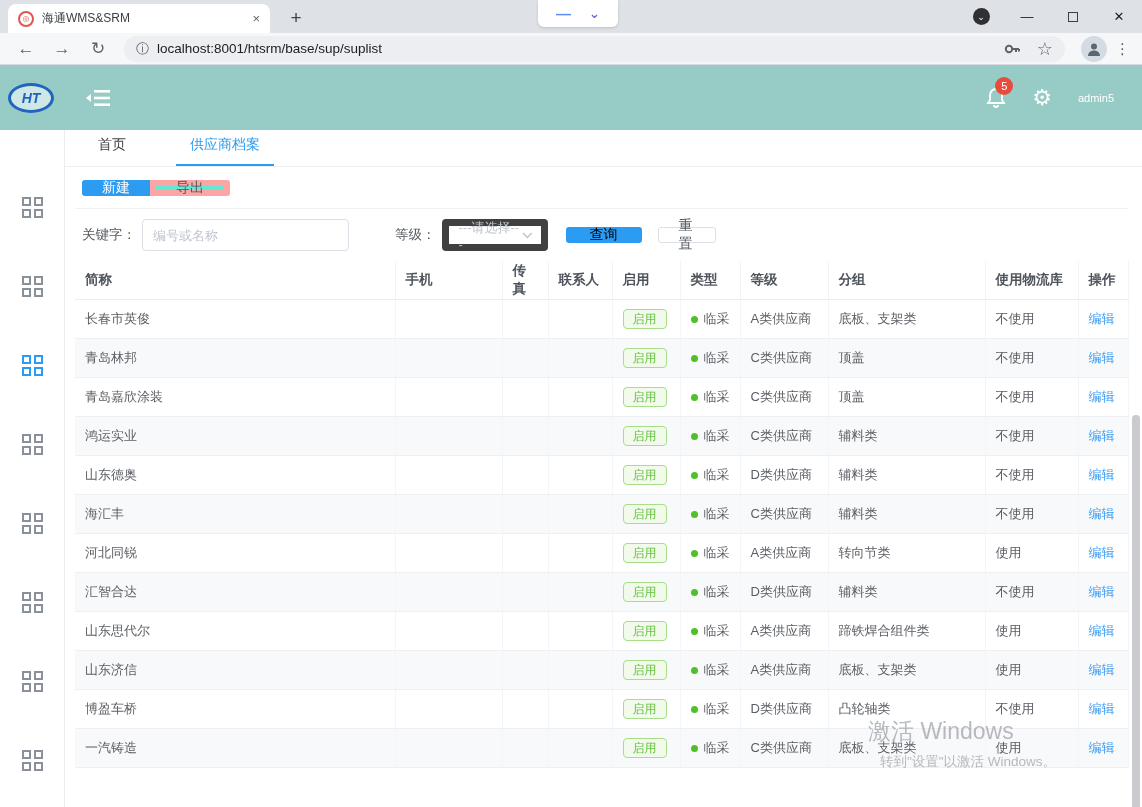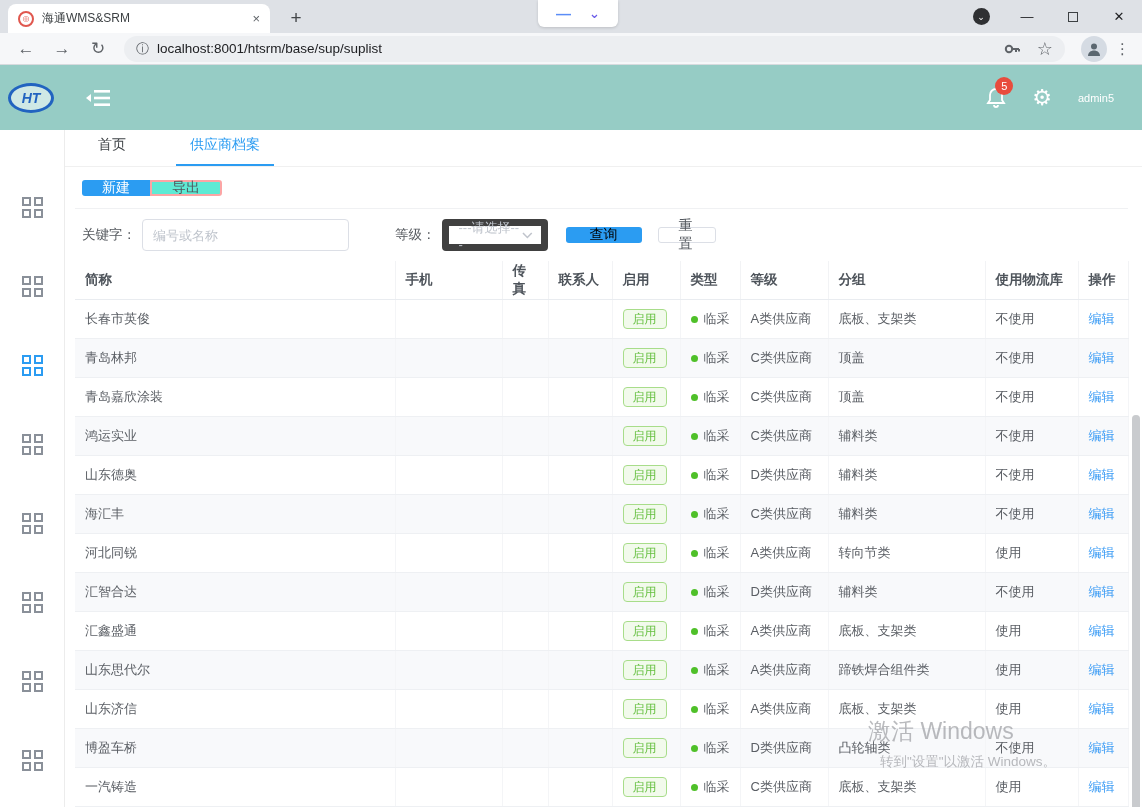--- a/index.html
+++ b/index.html
@@ -55,21 +55,21 @@
   .content { flex:1; background:#fff; position:relative; }
 
   .pagetabs { height:37px; display:flex; align-items:flex-end; gap:48px; padding-left:25px; border-bottom:1px solid #f0f0f0; }
   .ptab { font-size:14px; color:#3f4347; padding:0 8px 12px; position:relative; }
   .ptab.active { color:#2b9cf2; }
   .ptab.active:after { content:""; position:absolute; left:-6px; right:-6px; bottom:0; height:2.5px; background:#2b9cf2; }
 
   .btnrow { margin:13px 0 0 17px; display:flex; }
   .btn { height:16px; padding:0 20px; font-size:14px; display:flex; align-items:center; justify-content:center; cursor:pointer; }
   .btn-primary { background:#2b9cf2; color:#fff; border-radius:3px 0 0 3px; }
-  .btn-plain { background:#5eead4; color:#51565c; border:2px solid #fca5a5; border-radius:0 3px 3px 0; }
+  .btn-plain { background:#5eead4; color:#51565c; border:6px solid #fca5a5; border-radius:0 3px 3px 0; }
   .divider { height:1px; background:#f0f1f3; margin:12px 0 0 10px; width:1053px; }
 
   .filterrow { margin:10px 0 0 17px; display:flex; align-items:center; }
   .f-label { font-size:13.5px; color:#55595e; margin-right:6px; }
   .f-input { width:207px; height:32px; border:1px solid #dcdfe6; border-radius:4px; padding:0 10px; font-size:13px; color:#333;
     font-family:inherit; }
   .f-input::placeholder { color:#bfc4cc; }
   .f-select { width:106px; height:32px; border:7px solid #404040; border-radius:4px; margin-right:18px; display:flex;
     align-items:center; justify-content:space-between; padding:0 8px 0 10px; font-size:13px; color:#bfc4cc; }
   .sp { width:46px; }
@@ -373,32 +373,20 @@
     <td></td>
     <td></td>
     <td><span class="en-badge">启用</span></td>
     <td><span class="type-dot"></span><span>临采</span></td>
     <td>D类供应商</td>
     <td>辅料类</td>
     <td>不使用</td>
     <td><span class="edit-link">编辑</span></td>
   </tr>
               <tr>
-    <td>汇鑫盛通</td>
-    <td></td>
-    <td></td>
-    <td></td>
-    <td><span class="en-badge">启用</span></td>
-    <td><span class="type-dot"></span><span>临采</span></td>
-    <td>A类供应商</td>
-    <td>底板、支架类</td>
-    <td>使用</td>
-    <td><span class="edit-link">编辑</span></td>
-  </tr>
-              <tr>
     <td>山东思代尔</td>
     <td></td>
     <td></td>
     <td></td>
     <td><span class="en-badge">启用</span></td>
     <td><span class="type-dot"></span><span>临采</span></td>
     <td>A类供应商</td>
     <td>蹄铁焊合组件类</td>
     <td>使用</td>
     <td><span class="edit-link">编辑</span></td>

